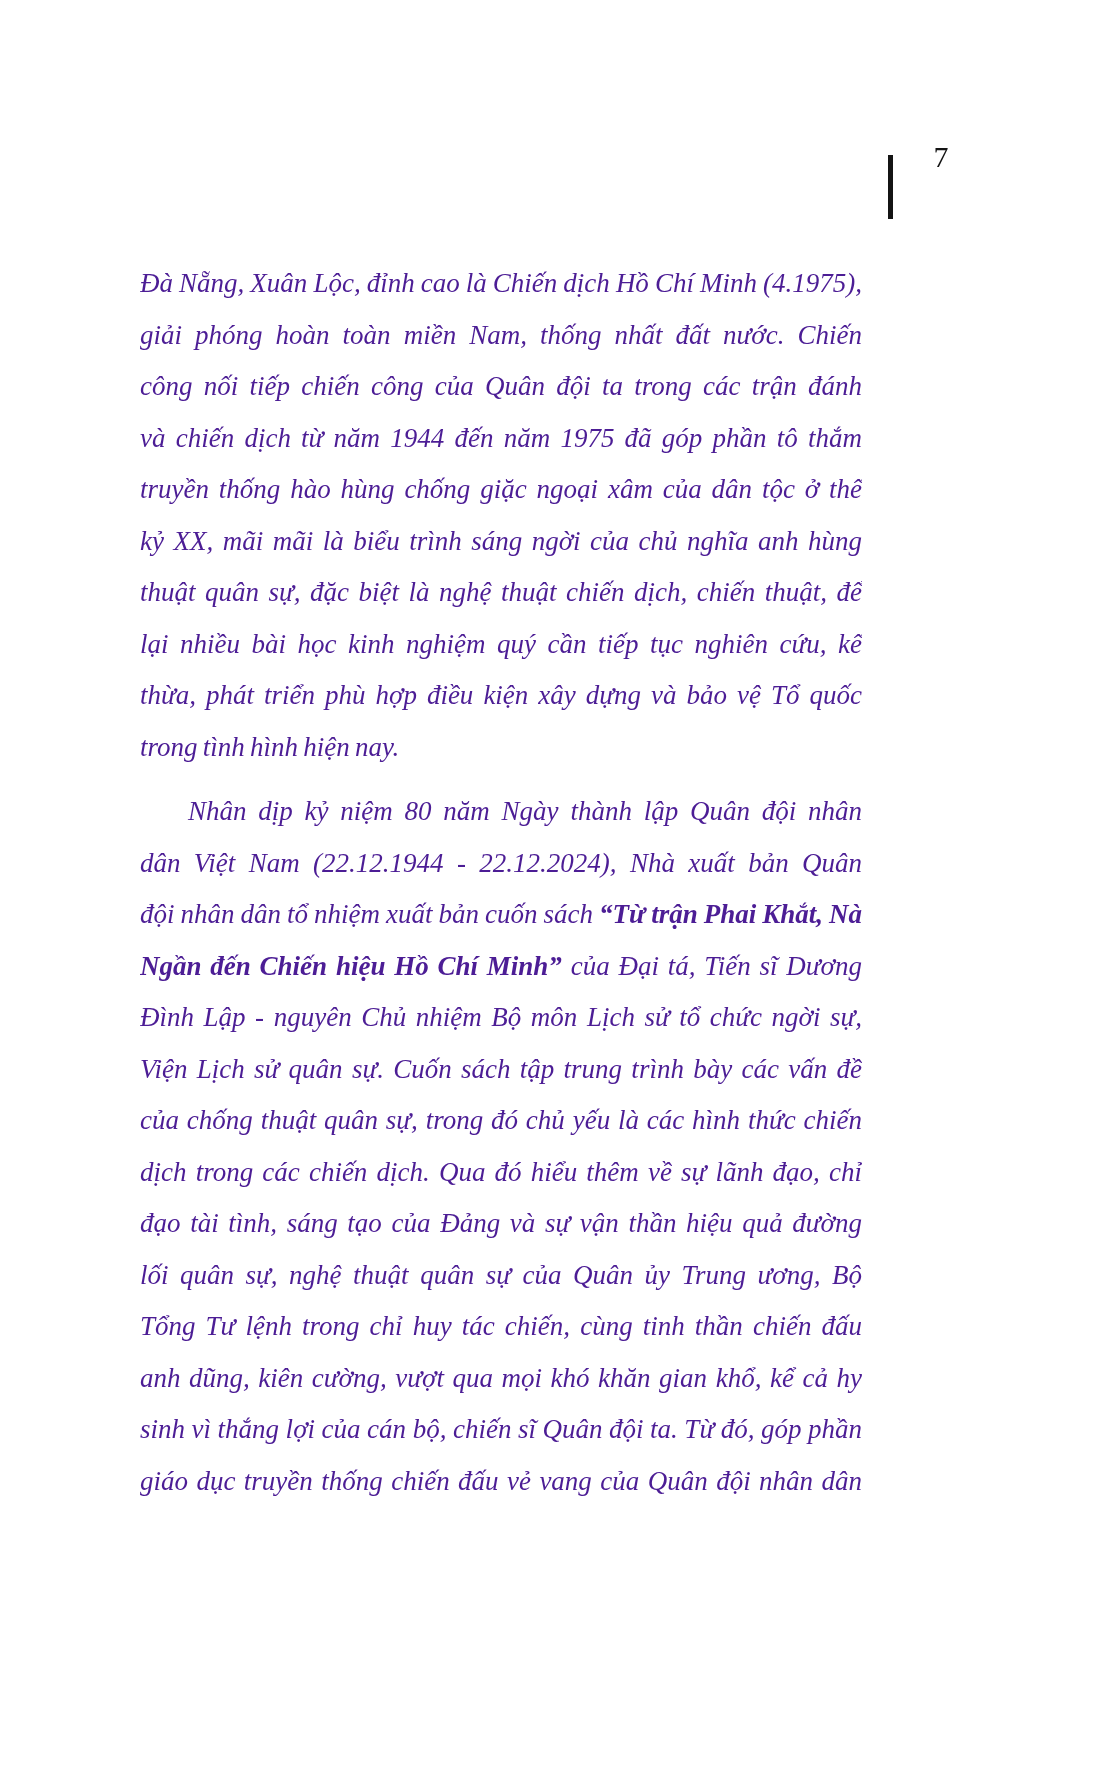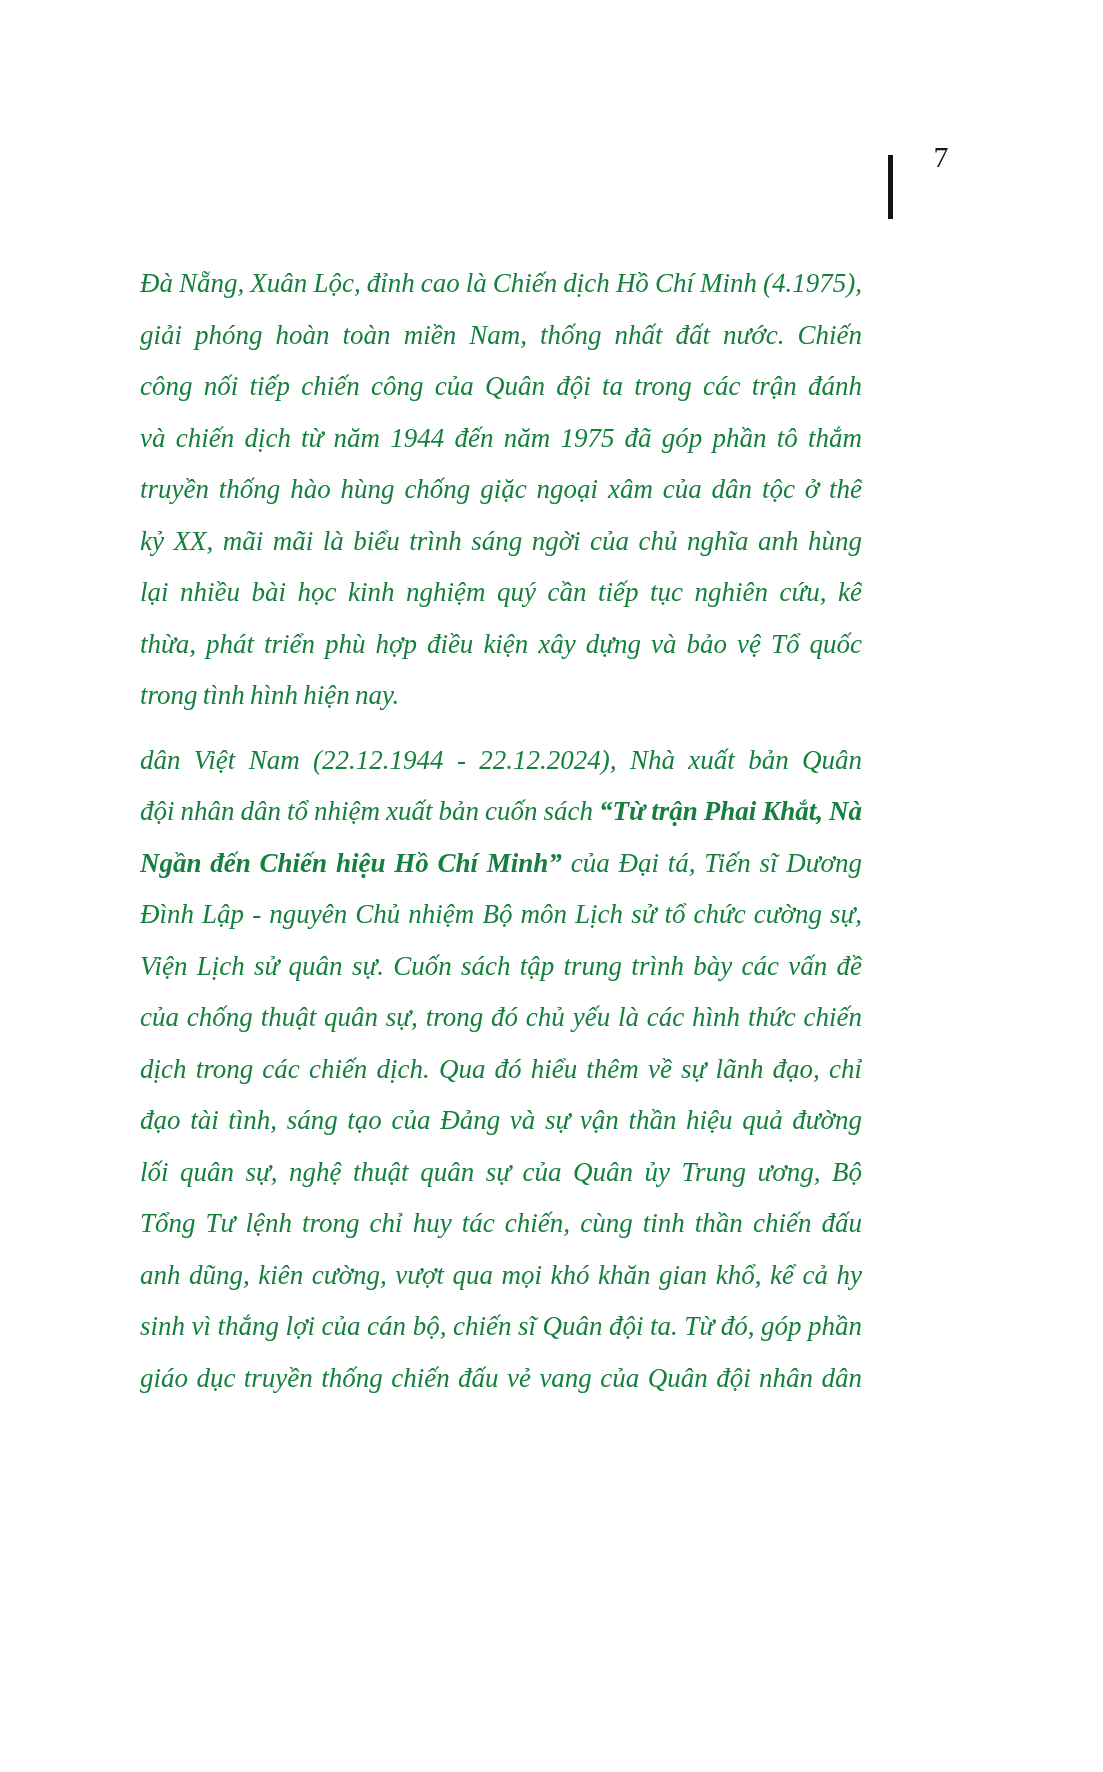--- a/index.html
+++ b/index.html
@@ -35,21 +35,21 @@
     text-align: center;
     font-size: 30px;
     font-style: normal;
     color: #141414;
   }
   .text-block {
     position: absolute;
     left: 140px;
     top: 258px;
     width: 722px;
-    color: #15803d;
+    color: #4c1d95;
     font-style: italic;
     font-size: 27px;
     letter-spacing: 0px;
   }
   .para {
     margin: 0;
     padding: 0;
   }
   .para + .para {
     margin-top: 13px;
@@ -81,29 +81,31 @@
   <div class="header-rule"></div>
   <div class="page-number">7</div>
   <div class="text-block" id="text-block">
       <div class="para">
         <div class="line"><span class="seg">Đà Nẵng, Xuân Lộc, đỉnh cao là Chiến dịch Hồ Chí Minh (4.1975),</span></div>
         <div class="line"><span class="seg">giải phóng hoàn toàn miền Nam, thống nhất đất nước. Chiến</span></div>
         <div class="line"><span class="seg">công nối tiếp chiến công của Quân đội ta trong các trận đánh</span></div>
         <div class="line"><span class="seg">và chiến dịch từ năm 1944 đến năm 1975 đã góp phần tô thắm</span></div>
         <div class="line"><span class="seg">truyền thống hào hùng chống giặc ngoại xâm của dân tộc ở thế</span></div>
         <div class="line"><span class="seg">kỷ XX, mãi mãi là biểu trình sáng ngời của chủ nghĩa anh hùng</span></div>
+        <div class="line"><span class="seg">thuật quân sự, đặc biệt là nghệ thuật chiến dịch, chiến thuật, để</span></div>
         <div class="line"><span class="seg">lại nhiều bài học kinh nghiệm quý cần tiếp tục nghiên cứu, kế</span></div>
         <div class="line"><span class="seg">thừa, phát triển phù hợp điều kiện xây dựng và bảo vệ Tổ quốc</span></div>
         <div class="line no-justify"><span class="seg">trong tình hình hiện nay.</span></div>
       </div>
       <div class="para">
+        <div class="line indent"><span class="seg">Nhân dịp kỷ niệm 80 năm Ngày thành lập Quân đội nhân</span></div>
         <div class="line"><span class="seg">dân Việt Nam (22.12.1944 - 22.12.2024), Nhà xuất bản Quân</span></div>
         <div class="line"><span class="seg">đội nhân dân tổ nhiệm xuất bản cuốn sách </span><span class="seg bold">“Từ trận Phai Khắt, Nà</span></div>
         <div class="line"><span class="seg bold">Ngần đến Chiến hiệu Hồ Chí Minh”</span><span class="seg"> của Đại tá, Tiến sĩ Dương</span></div>
-        <div class="line"><span class="seg">Đình Lập - nguyên Chủ nhiệm Bộ môn Lịch sử tổ chức cường sự,</span></div>
+        <div class="line"><span class="seg">Đình Lập - nguyên Chủ nhiệm Bộ môn Lịch sử tổ chức ngời sự,</span></div>
         <div class="line"><span class="seg">Viện Lịch sử quân sự. Cuốn sách tập trung trình bày các vấn đề</span></div>
         <div class="line"><span class="seg">của chống thuật quân sự, trong đó chủ yếu là các hình thức chiến</span></div>
         <div class="line"><span class="seg">dịch trong các chiến dịch. Qua đó hiểu thêm về sự lãnh đạo, chỉ</span></div>
         <div class="line"><span class="seg">đạo tài tình, sáng tạo của Đảng và sự vận thần hiệu quả đường</span></div>
         <div class="line"><span class="seg">lối quân sự, nghệ thuật quân sự của Quân ủy Trung ương, Bộ</span></div>
         <div class="line"><span class="seg">Tổng Tư lệnh trong chỉ huy tác chiến, cùng tinh thần chiến đấu</span></div>
         <div class="line"><span class="seg">anh dũng, kiên cường, vượt qua mọi khó khăn gian khổ, kể cả hy</span></div>
         <div class="line"><span class="seg">sinh vì thắng lợi của cán bộ, chiến sĩ Quân đội ta. Từ đó, góp phần</span></div>
         <div class="line"><span class="seg">giáo dục truyền thống chiến đấu vẻ vang của Quân đội nhân dân</span></div>
       </div>

